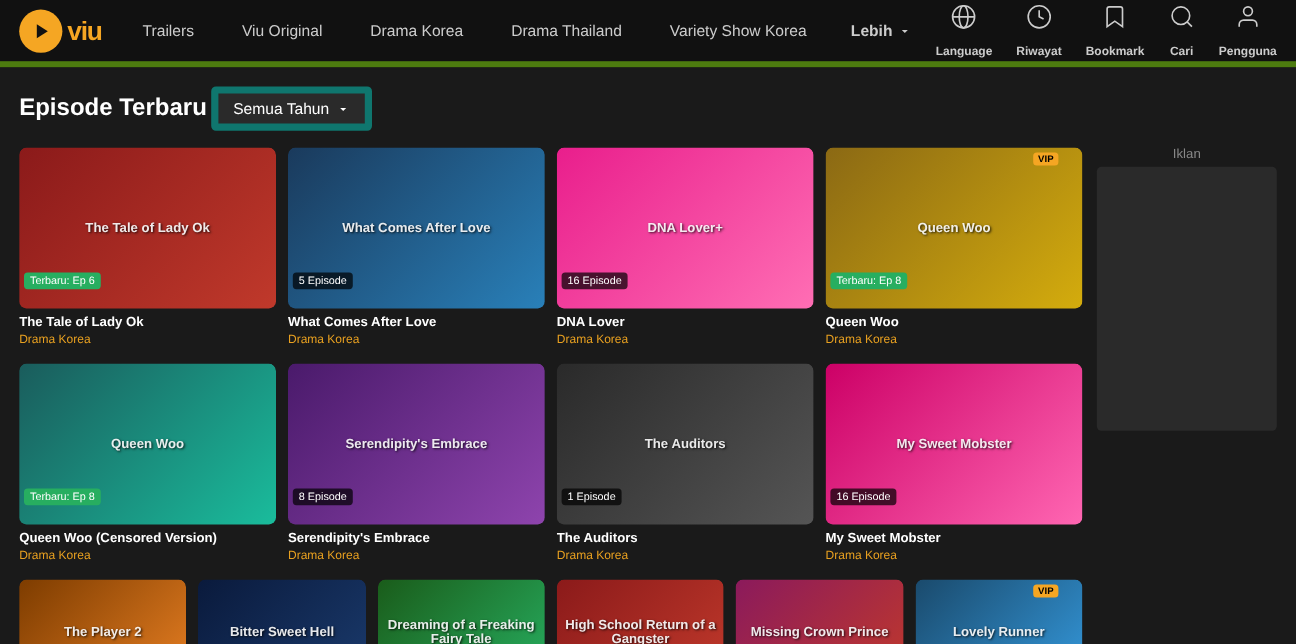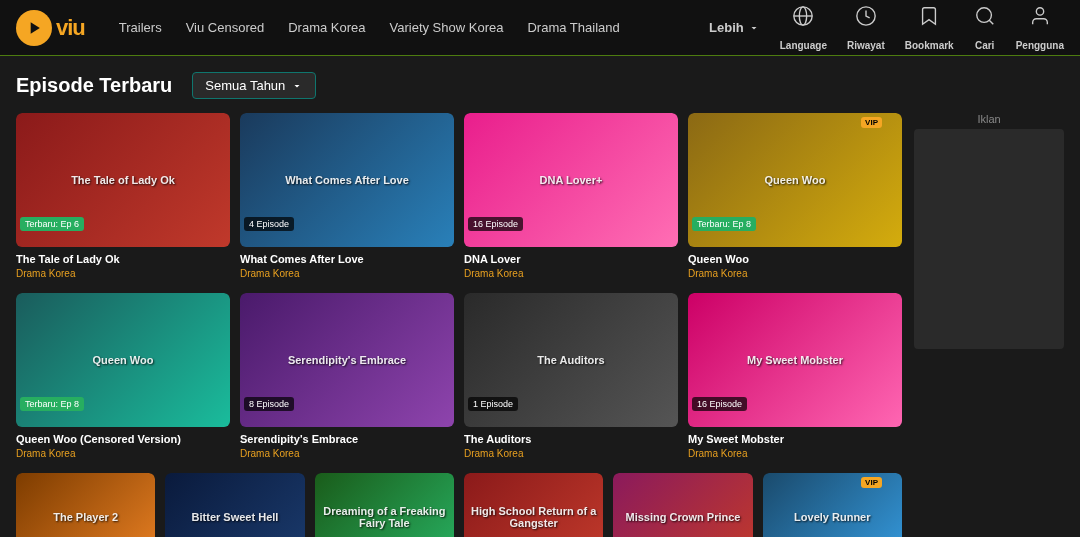--- a/index.html
+++ b/index.html
@@ -12,41 +12,41 @@
       overflow-x: hidden;
     }
 
     
     nav {
       display: flex;
       align-items: center;
       background: #111;
       padding: 0 16px;
       height: 56px;
-      border-bottom: 1px solid #4d7c0f;
+      border-bottom: 5px solid #4d7c0f;
     }
     .logo {
       display: flex;
       align-items: center;
       margin-right: 24px;
     }
     .logo-circle {
       width: 36px; height: 36px;
       background: #f5a623;
       border-radius: 50%;
       display: flex; align-items: center; justify-content: center;
       margin-right: 4px;
     }
     .logo-circle svg { width: 20px; height: 20px; }
     .logo-text {
       font-size: 22px; font-weight: 900;
       color: #f5a623; letter-spacing: -1px;
     }
     .nav-links {
-      display: flex; gap: 4px; flex: 1;
+      display: flex; gap: 20px; flex: 1;
     }
     .nav-link {
       color: #ccc; font-size: 13px; font-weight: 500;
       padding: 6px 10px; border-radius: 4px;
       cursor: pointer; white-space: nowrap;
     }
     .nav-actions {
       display: flex; align-items: center; gap: 20px; font-weight: bold;
     }
     .lebih-btn {
@@ -57,27 +57,27 @@
       display: flex; flex-direction: column; align-items: center;
       cursor: pointer; color: #ccc; font-size: 10px; gap: 13px;
     }
     .nav-icon-btn svg { width: 22px; height: 22px; }
 
     
     .main { padding: 16px 16px 8px 16px; }
 
     
     .section-header {
-      display: flex; align-items: center; gap: 20px; margin-bottom: 14px;
+      display: flex; align-items: center; gap: 4px; margin-bottom: 14px;
     }
     .section-title {
       font-size: 20px; font-weight: 700; color: #fff;
     }
     .year-dropdown {
-      background: #2a2a2a; border: 1px solid #0f766e;
+      background: #2a2a2a; border: 6px solid #0f766e;
       color: #fff; font-size: 13px; padding: 5px 12px;
       border-radius: 4px; cursor: pointer; display: flex; align-items: center; gap: 6px;
     }
 
     .card {
       cursor: pointer;
       border-radius: 6px;
       overflow: hidden;
       position: relative;
     }
@@ -164,24 +164,24 @@
     <div class="logo-circle">
       <svg viewBox="0 0 24 24" fill="#111">
         <polygon points="8,5 19,12 8,19" fill="#111"></polygon>
       </svg>
     </div>
     <span class="logo-text">viu</span>
   </div>
 
   <div class="nav-links">
     <span class="nav-link">Trailers</span>
-    <span class="nav-link">Viu Censored</span>
+    <span class="nav-link">Viu Original</span>
     <span class="nav-link">Drama Korea</span>
+    <span class="nav-link">Drama Thailand</span>
     <span class="nav-link">Variety Show Korea</span>
-    <span class="nav-link">Drama Thailand</span>
   </div>
 
   <div class="nav-actions">
     <div class="lebih-btn">
       <span>Lebih</span>
       <svg viewBox="0 0 24 24" width="12" height="12" fill="currentColor">
           <path d="M7 10l5 5 5-5z"></path>
         </svg>
     </div>
     <div class="nav-icon-btn">
@@ -243,21 +243,21 @@
             <div class="ep-badge ep-badge-green">Terbaru: Ep 6</div>
           </div>
           <div class="card-info">
             <div class="card-title">The Tale of Lady Ok</div>
             <div class="card-sub">Drama Korea</div>
           </div>
         </div>
         <div class="card">
           <div class="card-thumb bg-blue">
             <div class="thumb-inner">What Comes After Love</div>
-            <div class="ep-badge">4 Episode</div>
+            <div class="ep-badge">5 Episode</div>
           </div>
           <div class="card-info">
             <div class="card-title">What Comes After Love</div>
             <div class="card-sub">Drama Korea</div>
           </div>
         </div>
         <div class="card">
           <div class="card-thumb bg-pink">
             <div class="thumb-inner">DNA Lover+</div>
             <div class="ep-badge">16 Episode</div>

